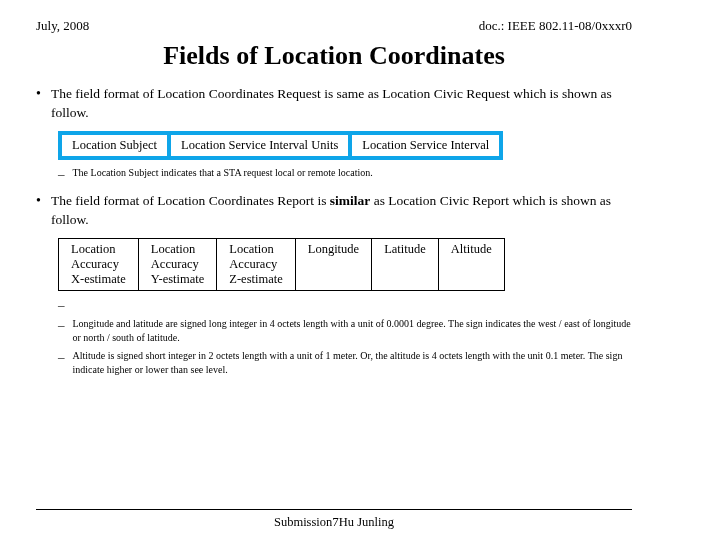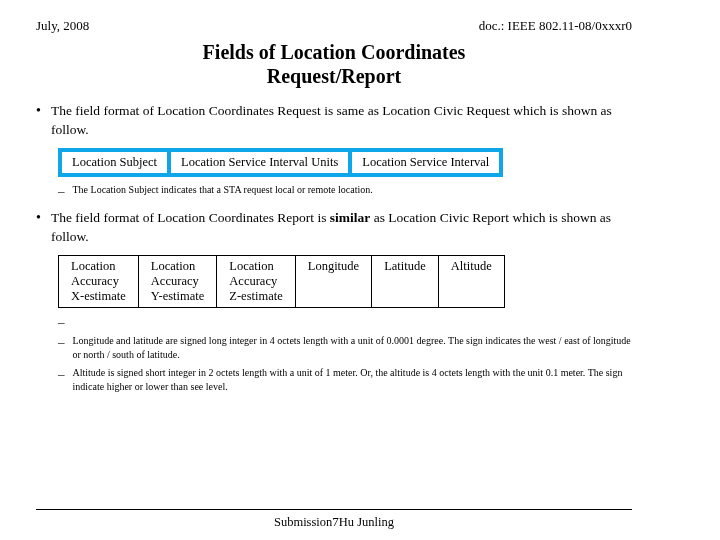--- a/index.html
+++ b/index.html
@@ -33,21 +33,21 @@
       font-weight: normal;
     }
 
     .header-right {
       font-size: 13px;
       font-weight: normal;
     }
 
     .main-title {
       text-align: center;
-      font-size: 20px;
+      font-size: 26px;
       font-weight: bold;
       line-height: 1.2;
       margin-bottom: 14px;
       margin-top: 4px;
     }
 
     .section {
       margin-bottom: 10px;
     }
 
@@ -138,21 +138,20 @@
 
 <div class="page">
 
   <div class="header">
     <span class="header-left">July, 2008</span>
     <span class="header-right">doc.: IEEE 802.11-08/0xxxr0</span>
   </div>
 
   <div class="main-title">
     <span>Fields of Location Coordinates</span><br>
-    <span>Request/Report</span>
   </div>
 
   <div class="section">
     <div class="bullet-row">
       <span class="bullet">•</span>
       <span class="bullet-text">
         The field format of Location Coordinates Request is same as Location Civic Request which is shown as follow.
       </span>
     </div>
 

